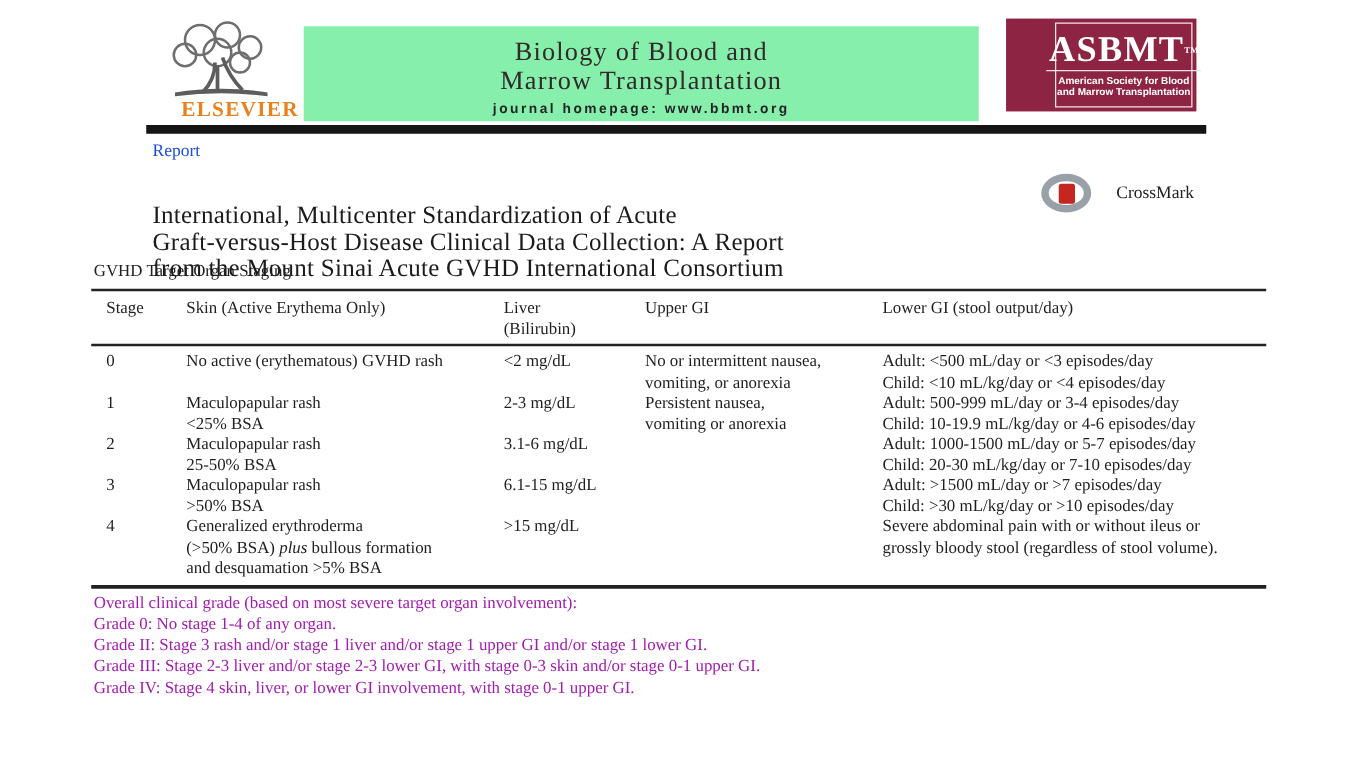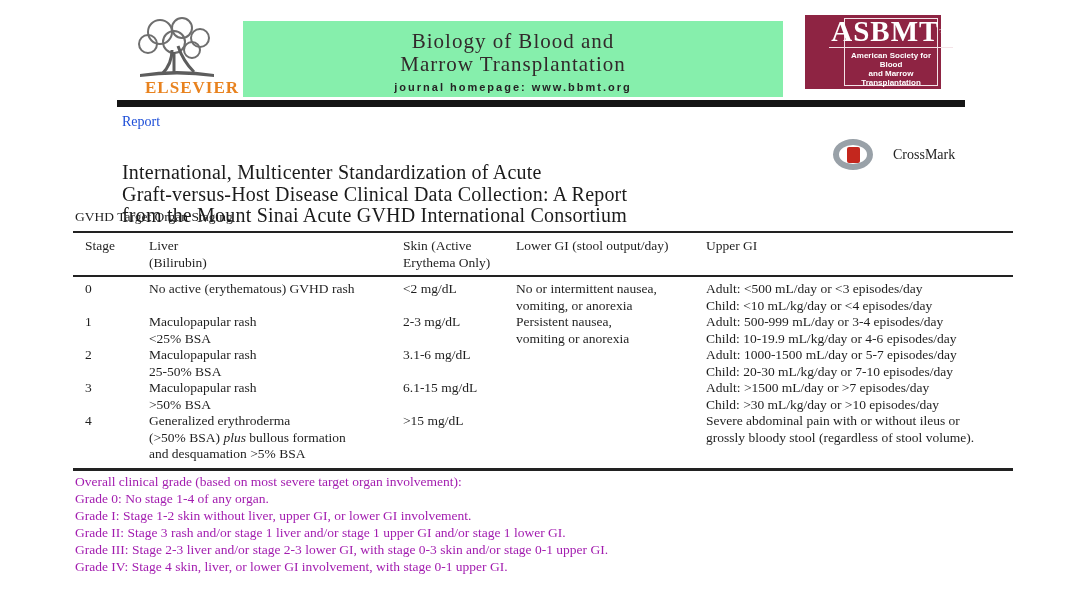--- a/index.html
+++ b/index.html
@@ -23,21 +23,21 @@
   }
   .jtitle{
     margin-top:9px;font-size:21px;line-height:23px;color:#32292b;letter-spacing:1px;
     font-family:"Liberation Serif",serif;
   }
   .jhome{
     margin-top:5px;font-size:11px;font-weight:bold;letter-spacing:2px;color:#242424;
     font-family:"Liberation Sans","DejaVu Sans",sans-serif;
   }
   .asbmt{
-    left:805px;top:15px;width:136px;height:74px;background:#8e2443;box-sizing:border-box;
+    left:805px;top:15px;width:152px;height:74px;background:#8e2443;box-sizing:border-box;
     border:3px solid #8e2443;
     padding-left:36px;
   }
   .asbmt-inner{
     width:100%;height:100%;box-sizing:border-box;border:1px solid #f4e3e7;
     display:flex;flex-direction:column;align-items:center;justify-content:center;
   }
   .asbmt-acronym{
     color:#ffffff;font-family:"Liberation Serif",serif;font-weight:bold;
     font-size:29px;line-height:29px;letter-spacing:1px;
@@ -133,25 +133,25 @@
     <div class="cm-rect"></div>
   </div>
   <div class="cm-text">CrossMark</div>
 </div>
 
 <div class="abs tbl-caption">GVHD Target Organ Staging</div>
 
 <div class="abs tbl">
   <div class="tbl-head">
     <div class="cell stage-cell">Stage</div>
+    <div class="cell">Skin (Active Erythema Only)</div>
     <div class="cell preline">Liver
 (Bilirubin)</div>
-    <div class="cell">Skin (Active Erythema Only)</div>
+    <div class="cell">Upper GI</div>
     <div class="cell">Lower GI (stool output/day)</div>
-    <div class="cell">Upper GI</div>
   </div>
 
   <div class="tbl-body">
     <div class="tbl-row">
       <div class="cell stage-cell">0</div>
       <div class="cell preline">No active (erythematous) GVHD rash</div>
       <div class="cell preline">&lt;2 mg/dL</div>
       <div class="cell preline">No or intermittent nausea,
 vomiting, or anorexia</div>
       <div class="cell preline">Adult: &lt;500 mL/day or &lt;3 episodes/day
@@ -194,17 +194,16 @@
       <div class="cell preline"></div>
       <div class="cell preline">Severe abdominal pain with or without ileus or
 grossly bloody stool (regardless of stool volume).</div>
     </div>
   </div>
 </div>
 
 <div class="abs footnotes">
   <div>Overall clinical grade (based on most severe target organ involvement):</div>
   <div>Grade 0: No stage 1-4 of any organ.</div>
-  <div>Grade I: Stage 1-2 skin without liver, upper GI, or lower GI involvement.</div>
   <div>Grade II: Stage 3 rash and/or stage 1 liver and/or stage 1 upper GI and/or stage 1 lower GI.</div>
   <div>Grade III: Stage 2-3 liver and/or stage 2-3 lower GI, with stage 0-3 skin and/or stage 0-1 upper GI.</div>
   <div>Grade IV: Stage 4 skin, liver, or lower GI involvement, with stage 0-1 upper GI.</div>
 </div>
 
 </body></html>

